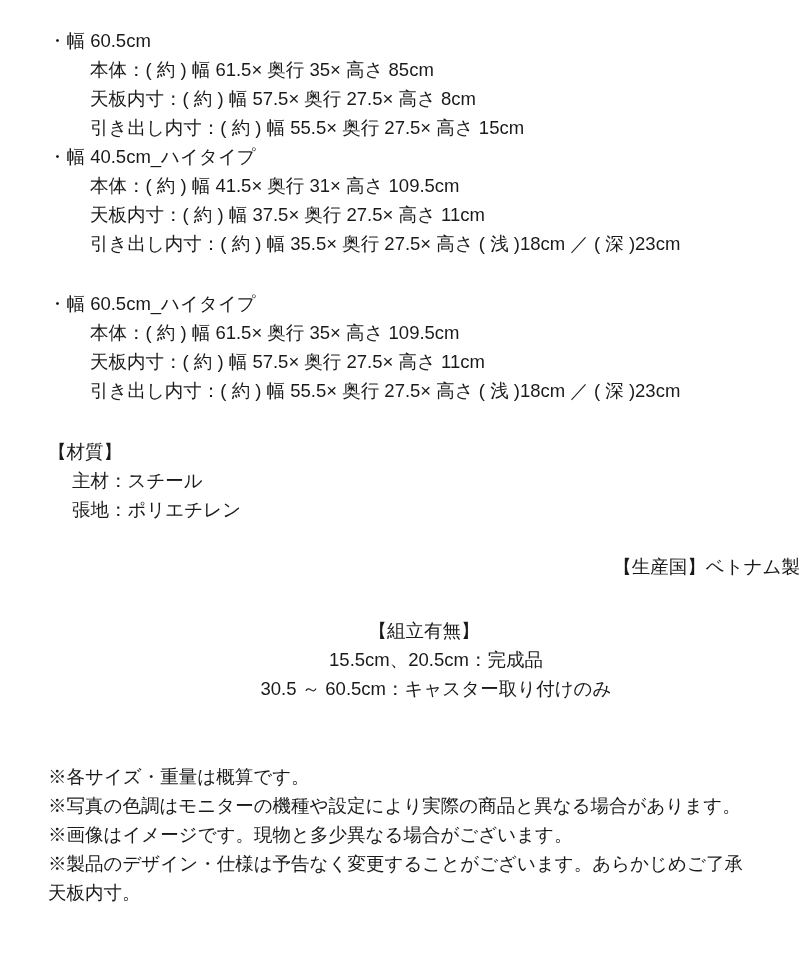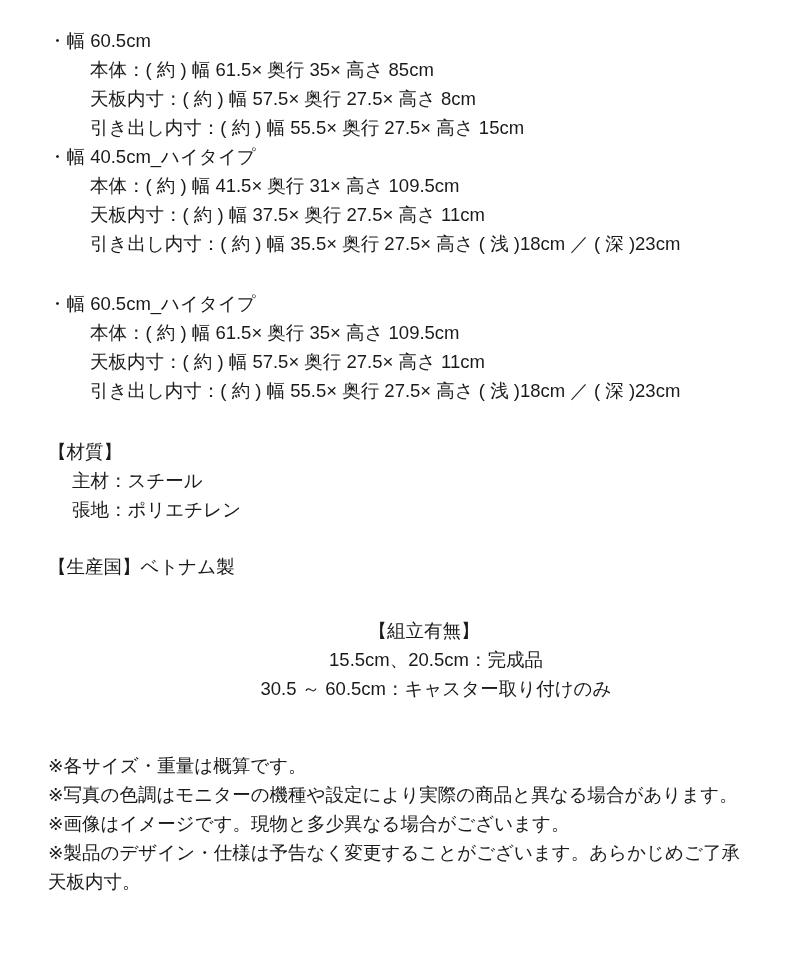--- a/index.html
+++ b/index.html
@@ -25,23 +25,23 @@
   }
   .size-block .detail {
     padding-left: 42px;
   }
   .kv-block .detail {
     padding-left: 24px;
   }
   .sec-s2 { }
   .sec-s3 { margin-top: 31px; }
   .sec-material { margin-top: 32px; }
-  .sec-country { margin-top: 28px; }
+  .sec-country { margin-top: 28px; text-align: right; }
   .sec-assembly { margin-top: 35px; text-align: center; }
-  .sec-notes { margin-top: 48px; }
+  .sec-notes { margin-top: 60px; font-family: Liberation Serif, serif; }
 </style>
 </head>
 <body>
 
 <div class="page">
 
   <section class="size-block sec-s1">
     <div class="line title"><span>・</span><span>幅 60.5cm</span></div>
     <div class="line detail">本体：( 約 ) 幅 61.5× 奥行 35× 高さ 85cm</div>
     <div class="line detail">天板内寸：( 約 ) 幅 57.5× 奥行 27.5× 高さ 8cm</div>

